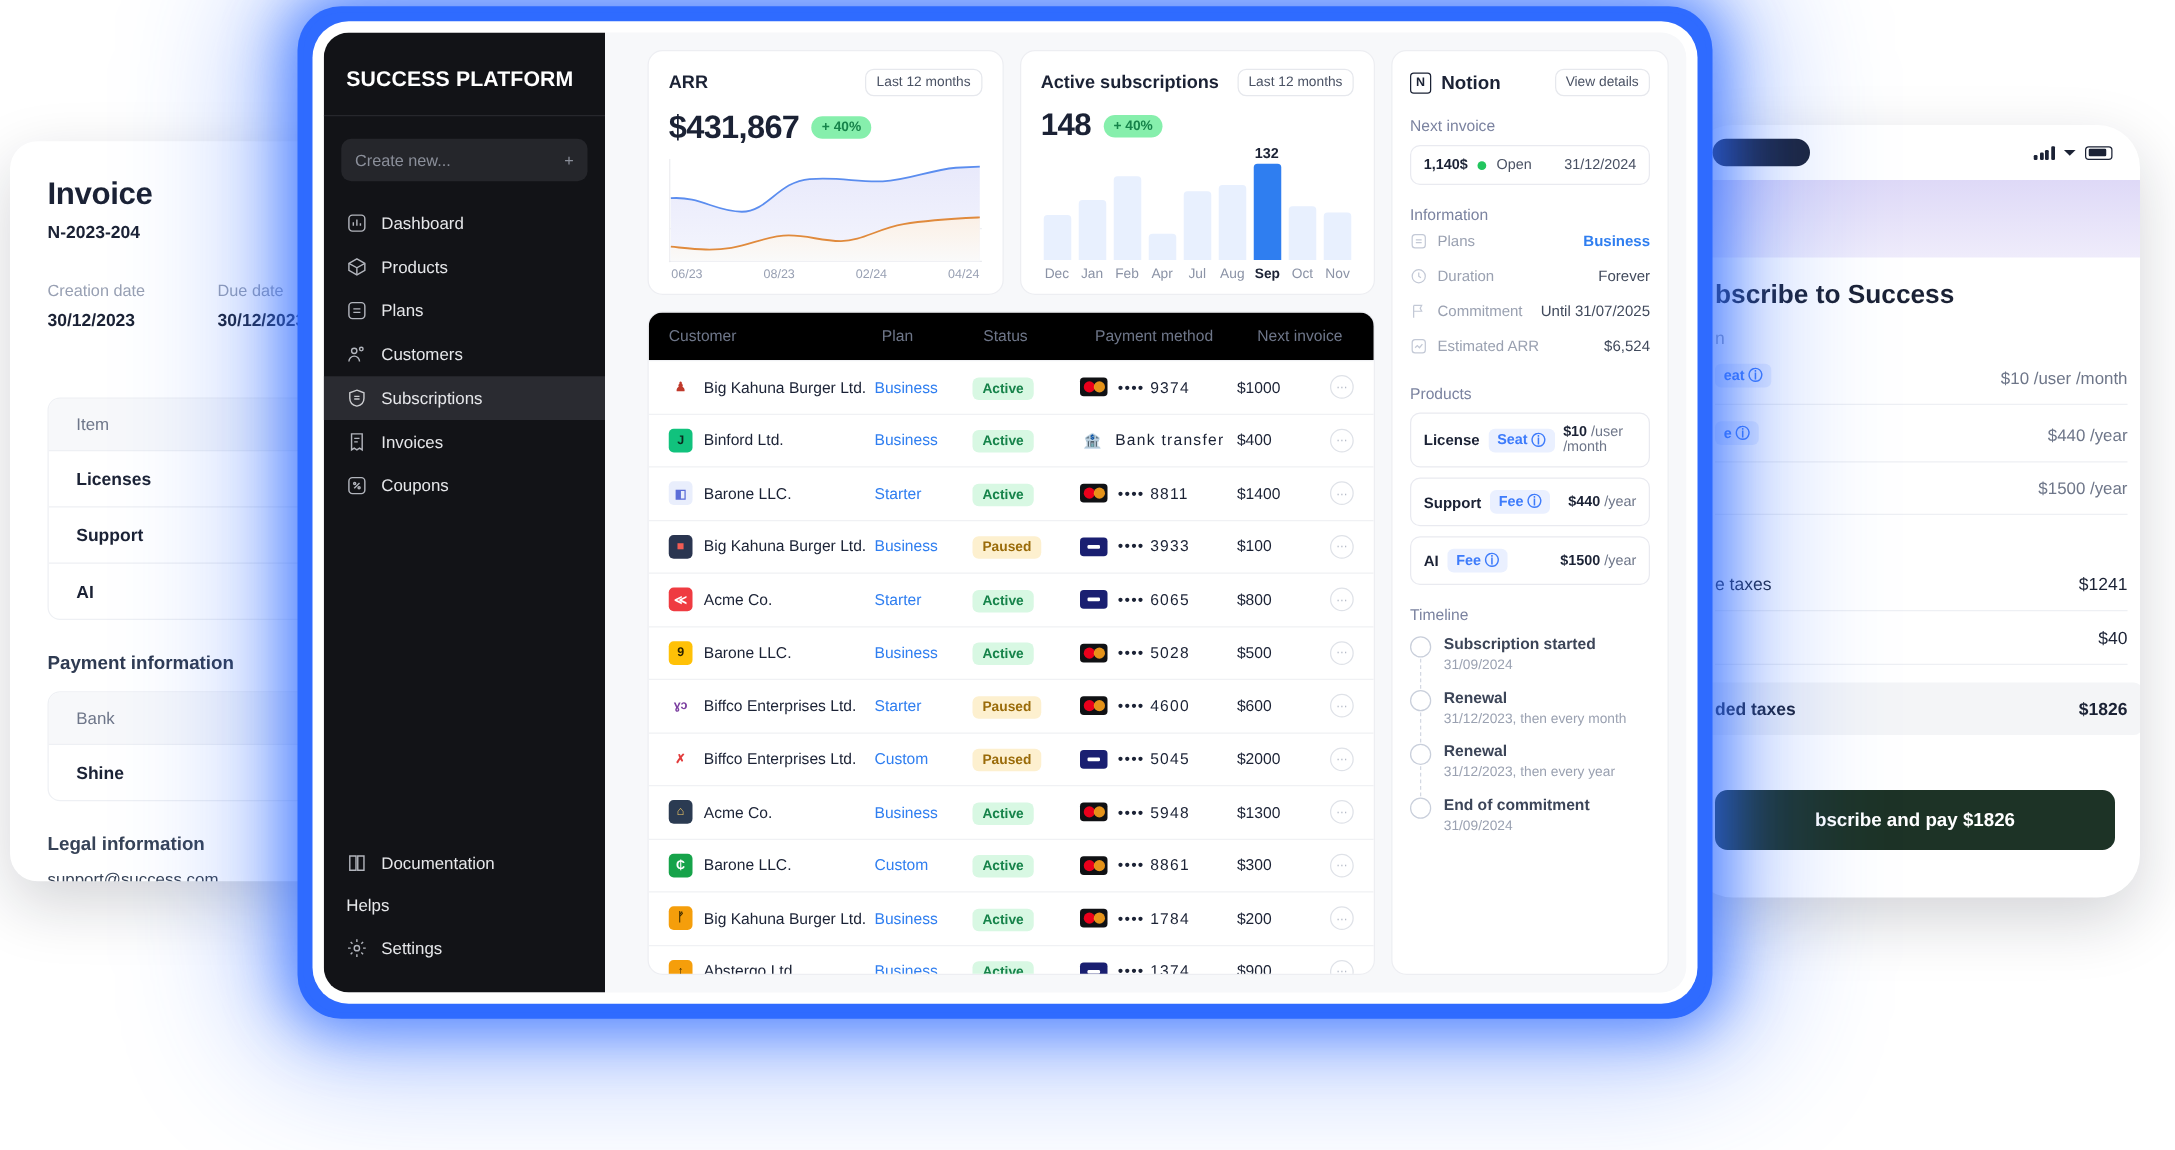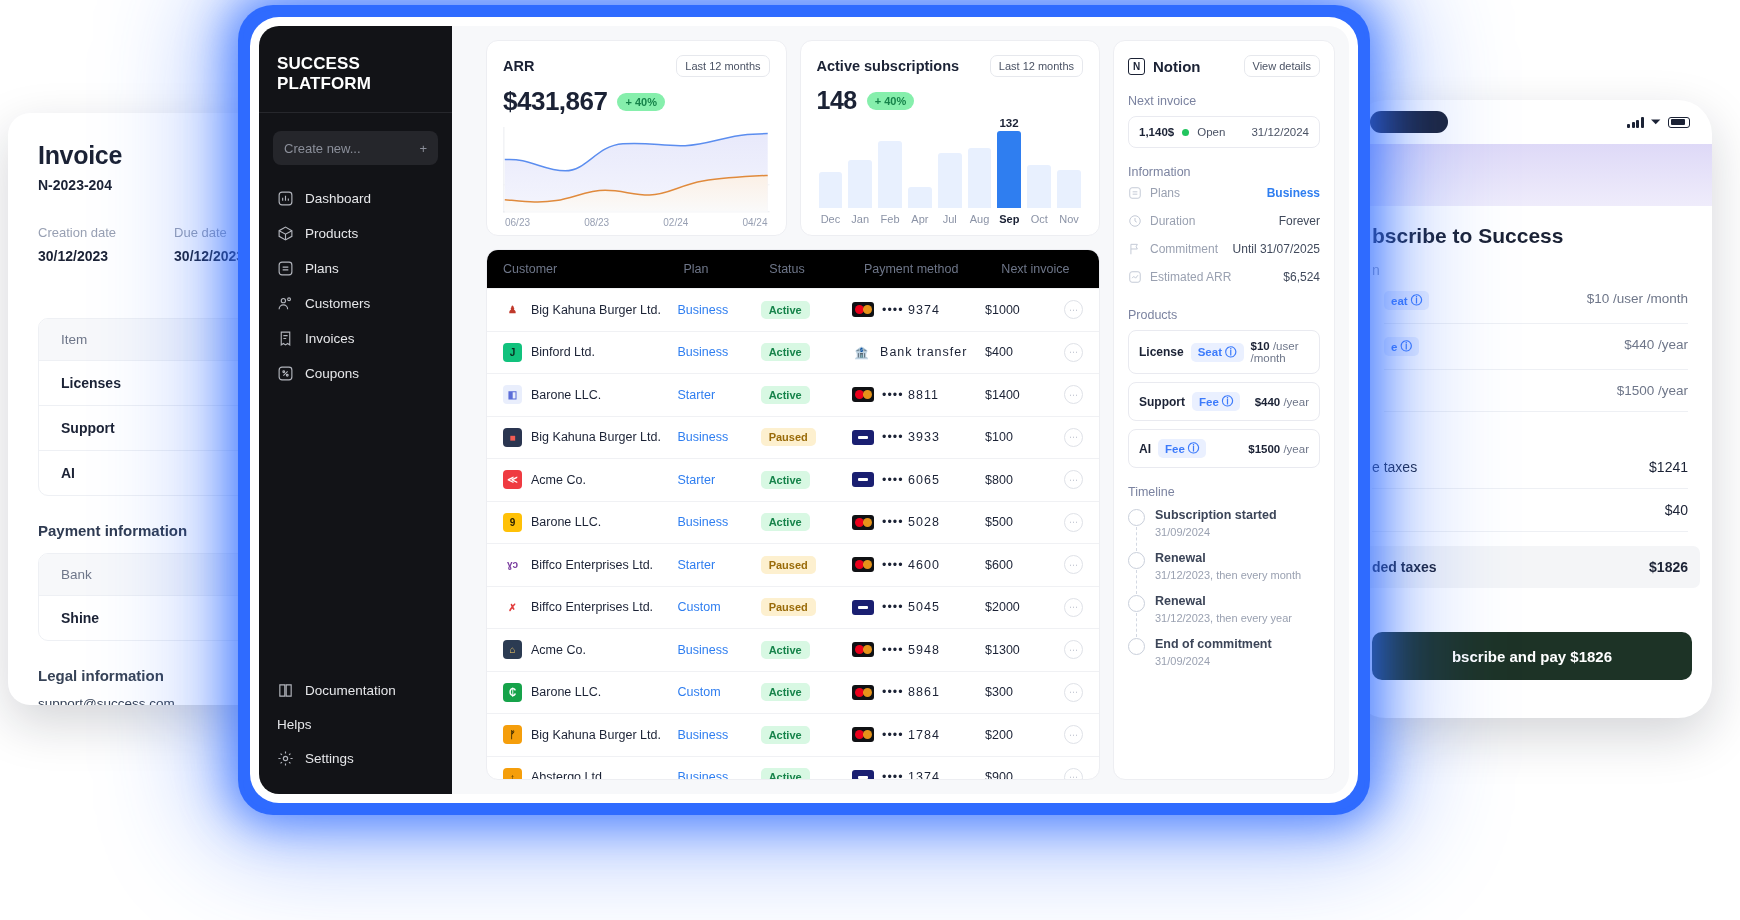--- a/index.html
+++ b/index.html
@@ -47,25 +47,25 @@
   }
   .phone-status { height: 44px; display: flex; align-items: center;
     justify-content: space-between; padding: 0 22px 0 18px; }
   .notch { width: 78px; height: 22px; background: #1b2235; border-radius: 12px; }
   .st-icons { display: flex; gap: 7px; align-items: center; color: #1b2235; font-size: 13px; }
   .bars { display: flex; gap: 1.5px; align-items: flex-end; height: 11px; }
   .bars i { width: 3px; background: #1b2235; border-radius: 1px; display:block; }
   .batt { width: 22px; height: 11px; border: 1.4px solid #1b2235; border-radius: 3px; position: relative; }
   .batt::after { content:''; position:absolute; left:1.5px; top:1.5px; bottom:1.5px; right:4px; background:#1b2235; border-radius:1px;}
   .phone-hero { height: 62px; background: linear-gradient(180deg,#ded9f7,#efecfb); }
-  .phone-body { padding: 18px 24px 0 20px; }
+  .phone-body { padding: 18px 10px 0 20px; }
   .phone-h1 { font-size: 21px; font-weight: 700; color: #1b2235; }
   .phone-sub { font-size: 14px; color: #98a0b3; margin-top: 14px; }
-  .phone-line { display: flex; align-items: flex-start; justify-content: space-between;
-    border-bottom: 1px solid #eef0f4; padding: 13px 0; margin-left: 12px; }
+  .phone-line { display: flex; align-items: flex-end; justify-content: space-between;
+    border-bottom: 1px solid #eef0f4; padding: 13px 0; }
   .phone-line .nm { display: flex; align-items: center; gap: 8px; font-size: 14px; font-weight: 700; color: #1b2235; }
   .phone-line .pr { font-size: 13.5px; color: #6e7689; }
   .tagchip { background: #eaf0ff; color: #3d7bfb; border-radius: 5px; padding: 2px 7px;
     font-size: 11.5px; font-weight: 700; display: inline-flex; gap: 3px; align-items: center; }
   .tot-row { display:flex; justify-content: space-between; font-size: 14px;
     color:#1b2235; padding: 13px 0; border-bottom: 1px solid #eef0f4;}
   .tot-row.grand { background:#f4f5f7; font-weight:700; padding: 13px 12px;
     margin: 0 -12px; border-bottom: none; border-radius: 7px;}
   .phone-cta { position: absolute; left: 20px; right: 20px; bottom: 38px; height: 48px;
     background: #1d3326; color: #fff; border-radius: 10px; font-size: 15px; font-weight: 700;
@@ -80,21 +80,21 @@
                 0 0 110px 36px rgba(47,107,255,.40);
     z-index: 2;
   }
   .app {
     position: absolute; left: 259px; top: 26px; width: 1090px; height: 768px;
     background: #f7f8fa; border-radius: 20px; display: flex; overflow: hidden;
     z-index: 3; box-shadow: 0 0 0 9px #ffffff;
   }
 
   
-  .sidebar { width: 193px; background: #121317; display: flex; flex-direction: column;
+  .sidebar { width: 225px; background: #121317; display: flex; flex-direction: column;
     padding: 22px 0 18px 0; flex: none; }
   .brand { color: #fff; font-size: 17px; font-weight: 700; letter-spacing: .1px;
     padding: 6px 18px 18px 18px; border-bottom: 1px solid #26272c; }
   .create {
     margin: 18px 14px 0 14px; height: 34px; background: #25262b; border-radius: 8px;
     display: flex; align-items: center; justify-content: space-between;
     padding: 0 11px; color: #8b8f9a; font-size: 13px; cursor: text;
   }
   .navlist { margin-top: 16px; }
   .nav { display: flex; align-items: center; gap: 11px; padding: 9px 18px;
@@ -357,20 +357,27 @@
 
         <div class="nav">
           <svg class="ic" viewBox="0 0 24 24" fill="none" stroke="#cfd2da" stroke-width="1.6">
             <circle cx="9" cy="8" r="3"></circle>
               <circle cx="17" cy="6" r="2"></circle>
               <path d="M3 20c0-3.3 2.7-6 6-6s6 2.7 6 6"></path>
             </svg>
           <span>Customers</span>
         </div>
 
+        <div class="nav active">
+          <svg class="ic" viewBox="0 0 24 24" fill="none" stroke="#e6e7ea" stroke-width="1.6">
+            <path d="M12 3l8 3v6c0 5-3.5 8-8 9-4.5-1-8-4-8-9V6l8-3z"></path>
+              <path d="M9 10h6M9 13h6"></path>
+            </svg>
+          <span>Subscriptions</span>
+        </div>
 
         <div class="nav">
           <svg class="ic" viewBox="0 0 24 24" fill="none" stroke="#cfd2da" stroke-width="1.6">
             <path d="M6 3h12v18l-3-2-3 2-3-2-3 2V3z"></path>
               <path d="M9 8h6M9 12h4"></path>
             </svg>
           <span>Invoices</span>
         </div>
 
         <div class="nav">

